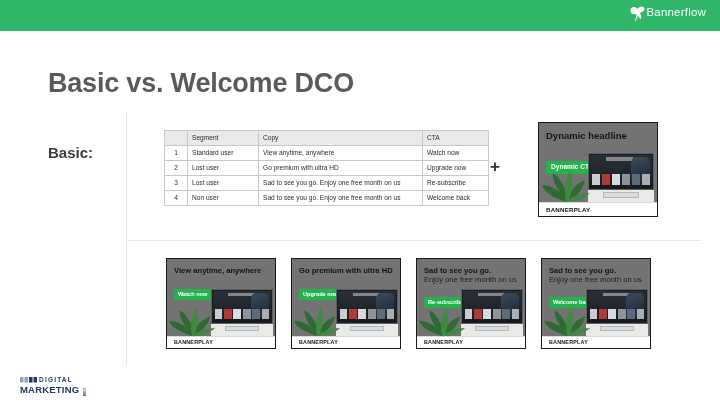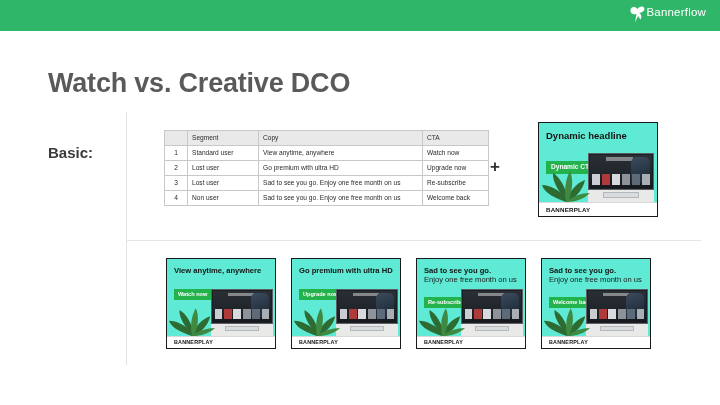--- a/index.html
+++ b/index.html
@@ -82,21 +82,21 @@
 
   
   .plus-sign {
     position: absolute; left: 490px; top: 157px;
     font-size: 17px; font-weight: bold; color: #333333;
   }
 
   
   .banner {
     position: absolute;
-    background: #5eead4;
+    background: #737373;
     border: 1px solid #1a1a1a;
     overflow: hidden;
   }
   .banner-inner { position: absolute; inset: 0; }
   .banner-head {
     position: absolute; left: 7px; top: 7px; right: 6px;
     font-weight: bold; color: #141414;
     line-height: 1.22;
   }
   .banner-sub {
@@ -196,21 +196,21 @@
 
   <div class="header">
     <div class="brand">
       <svg class="brand-mark" viewBox="0 0 32 34">
         <path d="M15 6 C10 0, 2 1, 1 8 C0 15, 7 18, 13 16 L10 33 L16 20 L21 27 C24 22, 23 16, 18 14 C26 13, 31 8, 28 3 C25 -1, 18 1, 15 6 Z" fill="#ffffff"></path>
       </svg>
       <span class="brand-text">Bannerflow</span>
     </div>
   </div>
 
-  <div class="page-title">Watch vs. Creative DCO</div>
+  <div class="page-title">Basic vs. Welcome DCO</div>
 
   <div class="v-divider"></div>
   <div class="h-divider"></div>
 
   <div class="basic-label">Basic:</div>
 
   <table class="dco-table">
     <thead>
       <tr>
         <th class="col-idx"></th>
@@ -456,14 +456,29 @@
             <path d="M50 78 C62 66, 82 60, 98 60 C86 72, 68 78, 52 78 Z"></path>
           </g>
           <path d="M36 78 h30 v6 h-30 z" fill="#cfcfcb"></path>
         </svg>
       </div>
       <div class="banner-logobar"></div>
       <div class="banner-logo">BANNERPLAY</div>
     </div>
   </div>
 
+  <div class="dm-logo">
+    <svg viewBox="0 0 148 48" width="74" height="24">
+      <g fill="#8fa3c0">
+        <rect x="0" y="6" width="7" height="11"></rect>
+        <rect x="9" y="6" width="7" height="11"></rect>
+      </g>
+      <g fill="#1f3864">
+        <rect x="18" y="6" width="7" height="11"></rect>
+        <rect x="27" y="6" width="7" height="11"></rect>
+      </g>
+      <text x="38" y="16" font-family="Liberation Sans, sans-serif" font-size="13" font-weight="bold" letter-spacing="2.4" fill="#1f3864">DIGITAL</text>
+      <text x="0" y="38" font-family="Liberation Sans, sans-serif" font-size="19" font-weight="bold" letter-spacing="0.4" fill="#1f3864">MARKETING</text>
+      <text x="126" y="26" font-family="Liberation Sans, sans-serif" font-size="7" font-weight="bold" fill="#1f3864" transform="rotate(90 126 26)">.COM</text>
+    </svg>
+  </div>
 
 </div>
 
 </body></html>

